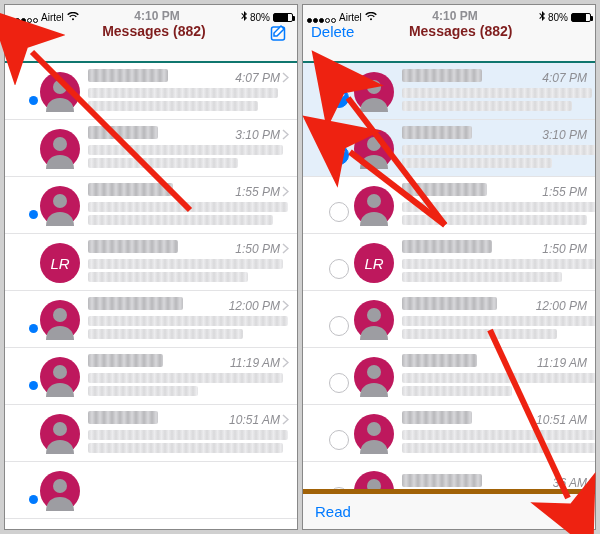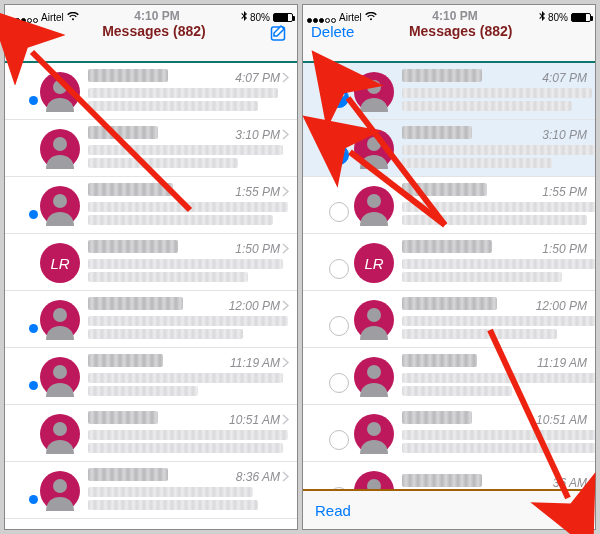--- a/index.html
+++ b/index.html
@@ -42,21 +42,21 @@
   .avatar .initials { color: #fff; font-size: 15px; font-weight: 500; }
   .body { flex: 1; min-width: 0; }
   .line1 { display: flex; justify-content: space-between; align-items: baseline; }
   .name { height: 13px; border-radius: 2px; background: linear-gradient(90deg,#b8b8bb,#d8d8db,#b8b8bb); background-size: 8px 100%; filter: blur(0.3px); }
   .time { font-size: 12px; color: #8e8e93; margin-left: 6px; white-space: nowrap; display: flex; align-items: center; gap: 2px; }
   .time svg { display: block; }
   .preview { margin-top: 3px; }
   .preview .pl { height: 10px; border-radius: 2px; background: linear-gradient(90deg,#d9d9db,#ececee,#d9d9db); background-size: 7px 100%; margin-bottom: 3px; filter: blur(0.3px); }
 
   
-  .toolbar { position: absolute; left: 0; right: 0; bottom: 0; height: 40px; background: #f8f8f8; border-top: 2px solid #a16207; display: flex; align-items: center; justify-content: space-between; padding: 0 12px; font-size: 15px; color: #007aff; }
+  .toolbar { position: absolute; left: 0; right: 0; bottom: 0; height: 40px; background: #f8f8f8; border-top: 5px solid #a16207; display: flex; align-items: center; justify-content: space-between; padding: 0 12px; font-size: 15px; color: #007aff; }
 </style>
 </head>
 <body>
 
 <div class="frame left">
   <div class="status">
     <span class="sig">
       <span class="dot f"></span>
         <span class="dot f"></span>
         <span class="dot f"></span>
@@ -266,35 +266,20 @@
       </div>
       <div class="row">
         <div class="lead">
           <span class="unread"></span>
         </div>
         <div class="avatar">
           <svg class="silh" viewBox="0 0 40 40">
             <circle cx="20" cy="15" r="7" fill="#9d9da2"></circle>
             <path d="M6 40c0-9 6-14 14-14s14 5 14 14z" fill="#9d9da2"></path>
           </svg>
-        </div>
-        <div class="body">
-          <div class="line1">
-            <span class="name" style="width:80px"></span>
-            <span class="time">
-              <span>8:36 AM</span>
-              <svg width="7" height="11" viewBox="0 0 7 11">
-                <path d="M1 1l5 4.5L1 10" fill="none" stroke="#c7c7cc" stroke-width="1.5"></path>
-              </svg>
-            </span>
-          </div>
-          <div class="preview">
-            <div class="pl" style="width:165px"></div>
-            <div class="pl" style="width:170px"></div>
-          </div>
         </div>
       </div>
     </div>
 </div>
 
 <div class="frame right">
   <div class="status">
     <span class="sig">
       <span class="dot f"></span>
         <span class="dot f"></span>

